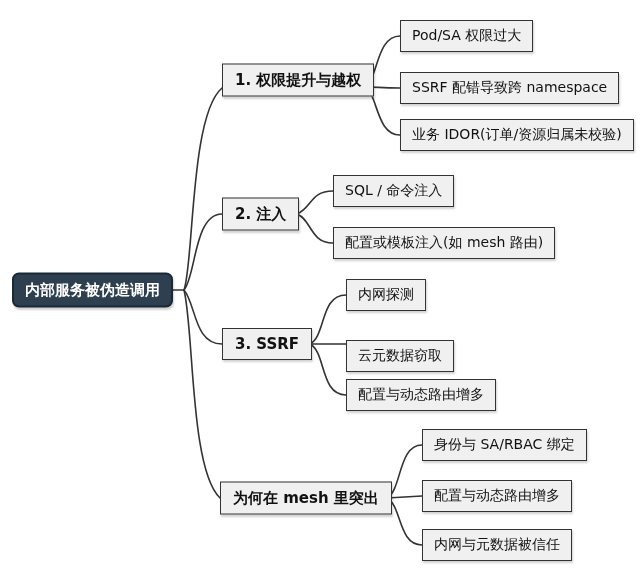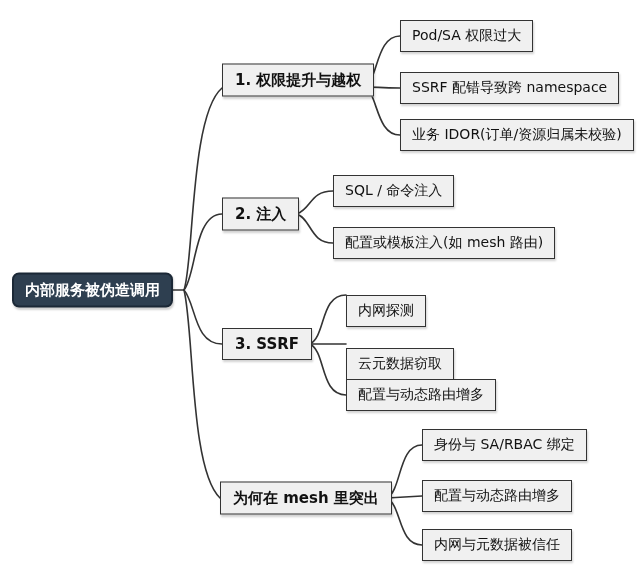--- a/index.html
+++ b/index.html
@@ -99,21 +99,21 @@
   <div class="node node-branch" style="left:222px; top:344px;">3. SSRF</div>
   <div class="node node-branch" style="left:220px; top:498px;">为何在 mesh 里突出</div>
 
   <div class="node node-leaf" style="left:400px; top:36px;">Pod/SA 权限过大</div>
   <div class="node node-leaf" style="left:400px; top:88px;">SSRF 配错导致跨 namespace</div>
   <div class="node node-leaf" style="left:400px; top:135px;">业务 IDOR(订单/资源归属未校验)</div>
 
   <div class="node node-leaf" style="left:333px; top:191px;">SQL / 命令注入</div>
   <div class="node node-leaf" style="left:333px; top:243px;">配置或模板注入(如 mesh 路由)</div>
 
-  <div class="node node-leaf" style="left:346px; top:311px;">内网探测</div>
-  <div class="node node-leaf" style="left:346px; top:364px;">云元数据窃取</div>
+  <div class="node node-leaf" style="left:346px; top:295px;">内网探测</div>
+  <div class="node node-leaf" style="left:346px; top:356px;">云元数据窃取</div>
   <div class="node node-leaf" style="left:346px; top:395px;">配置与动态路由增多</div>
 
   <div class="node node-leaf" style="left:422px; top:445px;">身份与 SA/RBAC 绑定</div>
   <div class="node node-leaf" style="left:422px; top:496px;">配置与动态路由增多</div>
   <div class="node node-leaf" style="left:422px; top:545px;">内网与元数据被信任</div>
 
 </div>
 
 </body></html>

